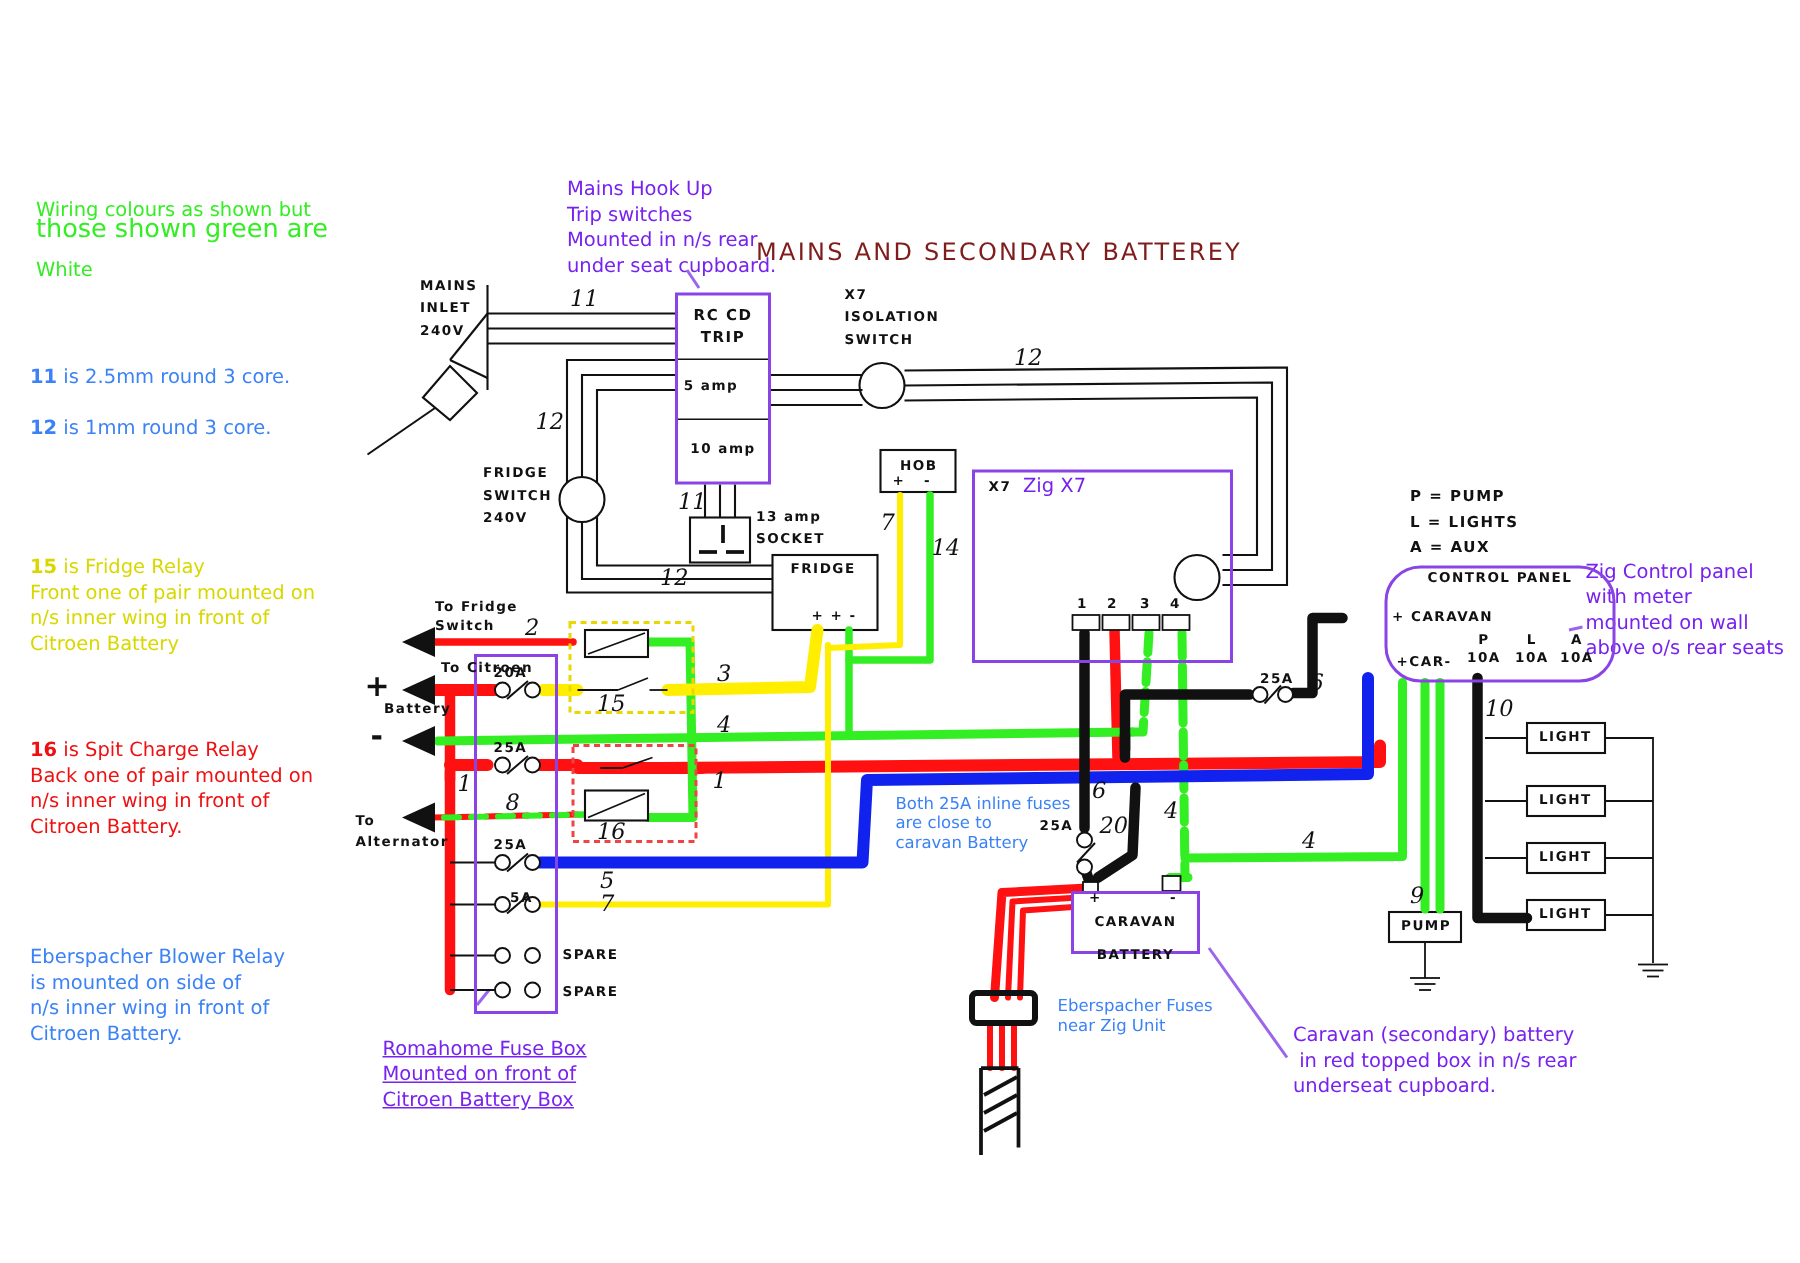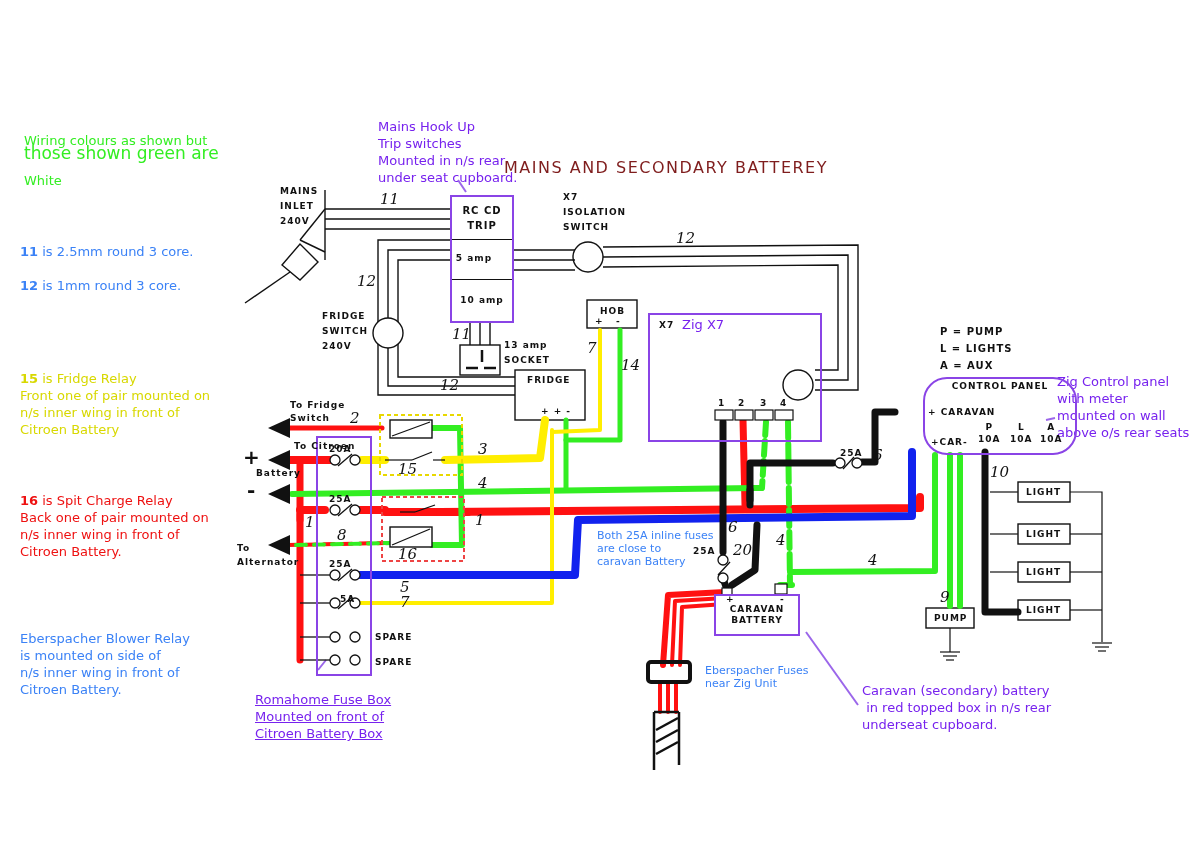--- a/index.html
+++ b/index.html
@@ -287,21 +287,21 @@
 10A</div>
   <div class="lbl" style="left:115px;top:42px;font-size:9px;text-align:center;line-height:12px;">A
 10A</div>
 </div>
 
 <div class="pbox" style="left:316px;top:436px;width:52px;height:236px;"></div>
 
 <div class="pbox" style="left:714px;top:594px;width:82px;height:38px;background:#fff;">
   <div class="lbl" style="left:10px;top:-4px;font-size:9px;">+</div>
   <div class="lbl" style="left:64px;top:-4px;font-size:9px;">-</div>
-  <div class="boxtext" style="left:0;top:8px;width:82px;line-height:11px;white-space:pre;font-size:9px;">CARAVAN
+  <div class="boxtext" style="left:0;top:8px;width:82px;line-height:22px;white-space:pre;font-size:9px;">CARAVAN
 BATTERY</div>
 </div>
 
 <div class="lbl" style="left:280px;top:184px;font-size:9px;">MAINS
 INLET
 240V</div>
 <div class="lbl" style="left:563px;top:190px;font-size:9px;">X7
 ISOLATION
 SWITCH</div>
 <div class="lbl" style="left:322px;top:309px;font-size:9px;">FRIDGE

